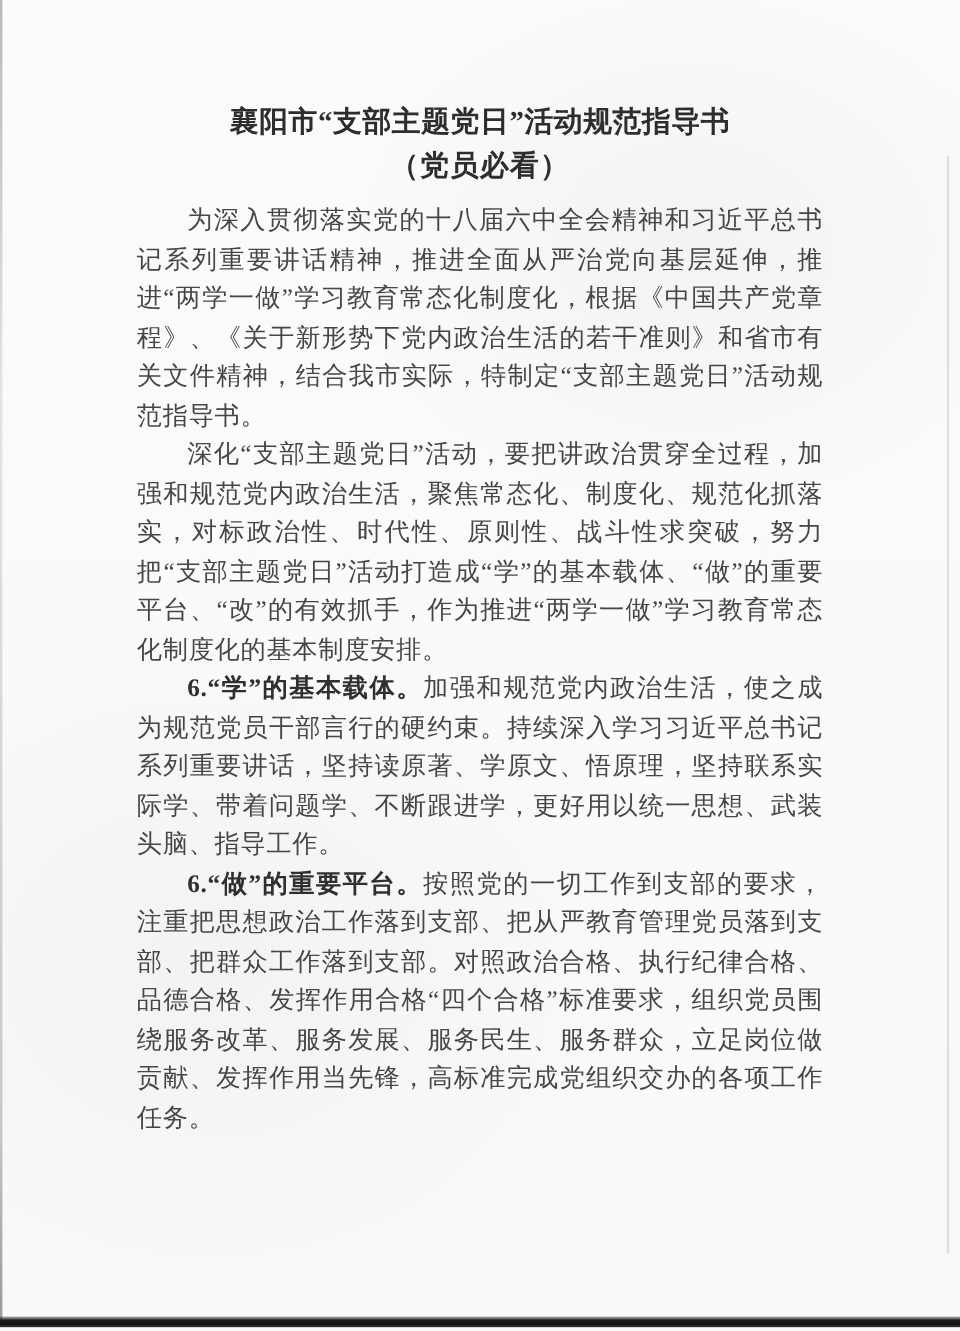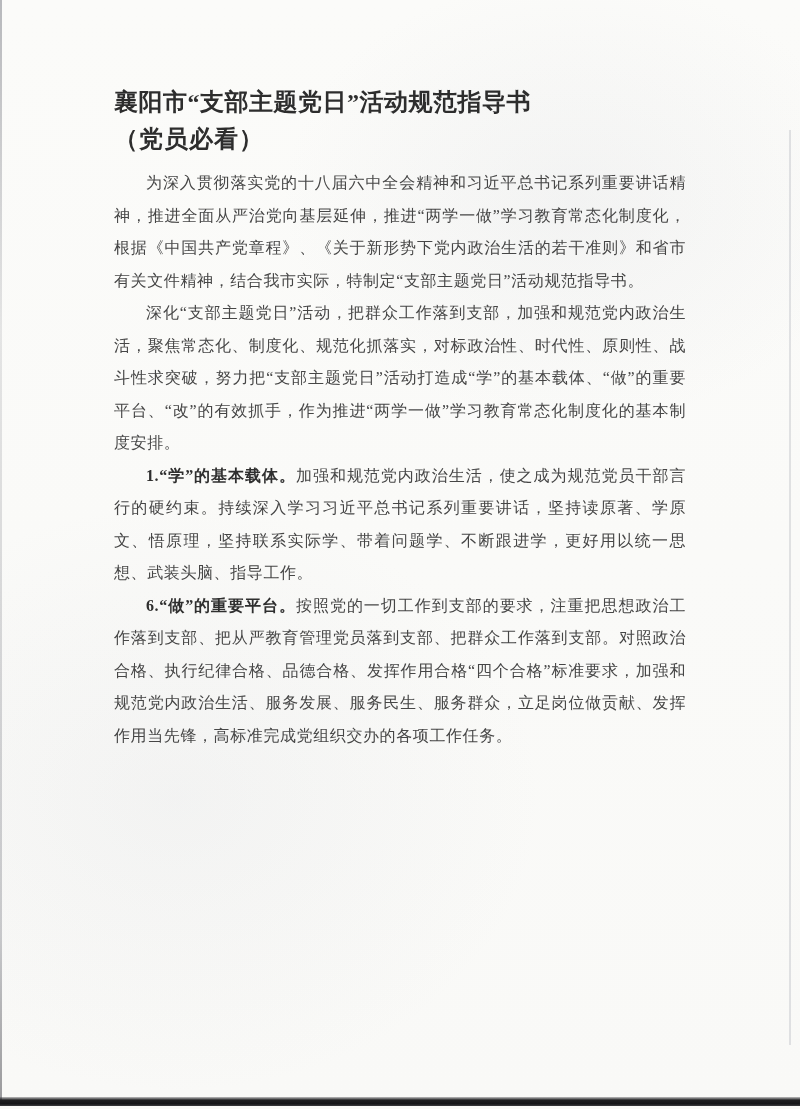--- a/index.html
+++ b/index.html
@@ -21,36 +21,37 @@
   .content {
     position: absolute;
     left: 114px; top: 84px;
     width: 572px;
   }
   .doc-title {
     margin: 0;
     font-size: 24px;
     font-weight: 700;
     color: #2d2d2d;
+    text-align: center;
     line-height: 37px;
     letter-spacing: 0.5px;
   }
   .doc-subtitle {
     margin: 0;
     font-size: 24px;
     font-weight: 700;
     color: #2d2d2d;
-    text-align: left;
+    text-align: center;
     line-height: 36px;
     letter-spacing: 1px;
   }
   .body-text { margin-top: 10px; }
   .para {
     margin: 0;
-    font-size: 16px;
+    font-size: 21px;
     line-height: 32.5px;
     color: #464646;
     text-align: justify;
     text-indent: 2em;
     letter-spacing: 0.6px;
     font-family: Liberation Serif, serif;
   }
   .para .lead {
     font-weight: 700;
     color: #2f2f2f;
@@ -79,24 +80,24 @@
 <body>
 
 <div class="page">
   <div class="content">
     <h1 class="doc-title">襄阳市“支部主题党日”活动规范指导书</h1>
     <div class="doc-subtitle">（党员必看）</div>
 
     <div class="body-text">
       <p class="para"><b class="lead"></b><span>为深入贯彻落实党的十八届六中全会精神和习近平总书记系列重要讲话精神，推进全面从严治党向基层延伸，推进“两学一做”学习教育常态化制度化，根据《中国共产党章程》、《关于新形势下党内政治生活的若干准则》和省市有关文件精神，结合我市实际，特制定“支部主题党日”活动规范指导书。</span></p>
 
-      <p class="para"><b class="lead"></b><span>深化“支部主题党日”活动，把群众工作落到支部，加强和规范党内政治生活，聚焦常态化、制度化、规范化抓落实，对标政治性、时代性、原则性、战斗性求突破，努力把“支部主题党日”活动打造成“学”的基本载体、“做”的重要平台、“改”的有效抓手，作为推进“两学一做”学习教育常态化制度化的基本制度安排。</span></p>
+      <p class="para"><b class="lead"></b><span>深化“支部主题党日”活动，要把讲政治贯穿全过程，加强和规范党内政治生活，聚焦常态化、制度化、规范化抓落实，对标政治性、时代性、原则性、战斗性求突破，努力把“支部主题党日”活动打造成“学”的基本载体、“做”的重要平台、“改”的有效抓手，作为推进“两学一做”学习教育常态化制度化的基本制度安排。</span></p>
 
-      <p class="para"><b class="lead">1.“学”的基本载体。</b><span>加强和规范党内政治生活，使之成为规范党员干部言行的硬约束。持续深入学习习近平总书记系列重要讲话，坚持读原著、学原文、悟原理，坚持联系实际学、带着问题学、不断跟进学，更好用以统一思想、武装头脑、指导工作。</span></p>
+      <p class="para"><b class="lead">6.“学”的基本载体。</b><span>加强和规范党内政治生活，使之成为规范党员干部言行的硬约束。持续深入学习习近平总书记系列重要讲话，坚持读原著、学原文、悟原理，坚持联系实际学、带着问题学、不断跟进学，更好用以统一思想、武装头脑、指导工作。</span></p>
 
-      <p class="para"><b class="lead">6.“做”的重要平台。</b><span>按照党的一切工作到支部的要求，注重把思想政治工作落到支部、把从严教育管理党员落到支部、把群众工作落到支部。对照政治合格、执行纪律合格、品德合格、发挥作用合格“四个合格”标准要求，加强和规范党内政治生活、服务发展、服务民生、服务群众，立足岗位做贡献、发挥作用当先锋，高标准完成党组织交办的各项工作任务。</span></p>
+      <p class="para"><b class="lead">6.“做”的重要平台。</b><span>按照党的一切工作到支部的要求，注重把思想政治工作落到支部、把从严教育管理党员落到支部、把群众工作落到支部。对照政治合格、执行纪律合格、品德合格、发挥作用合格“四个合格”标准要求，组织党员围绕服务改革、服务发展、服务民生、服务群众，立足岗位做贡献、发挥作用当先锋，高标准完成党组织交办的各项工作任务。</span></p>
     </div>
   </div>
 
   <div class="edge-left"></div>
   <div class="edge-right"></div>
   <div class="edge-bottom"></div>
 </div>
 
 </body></html>

